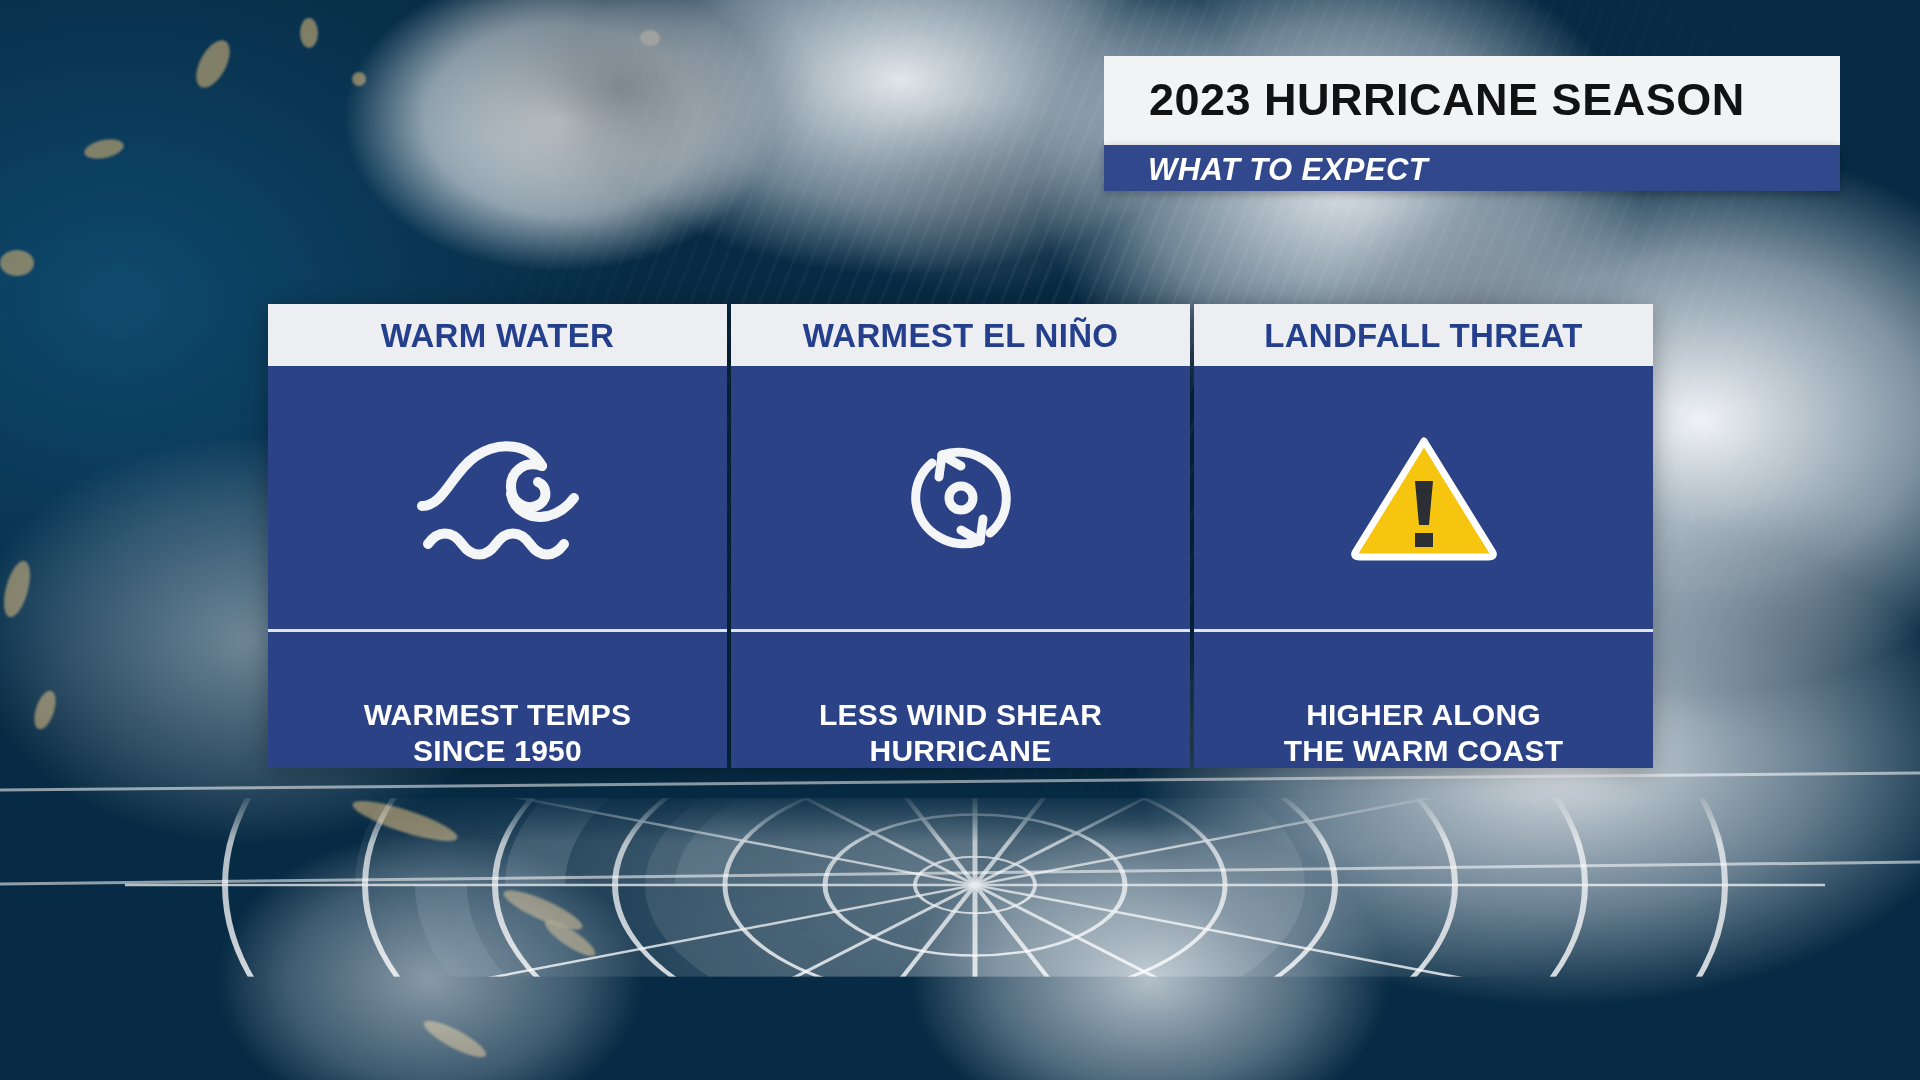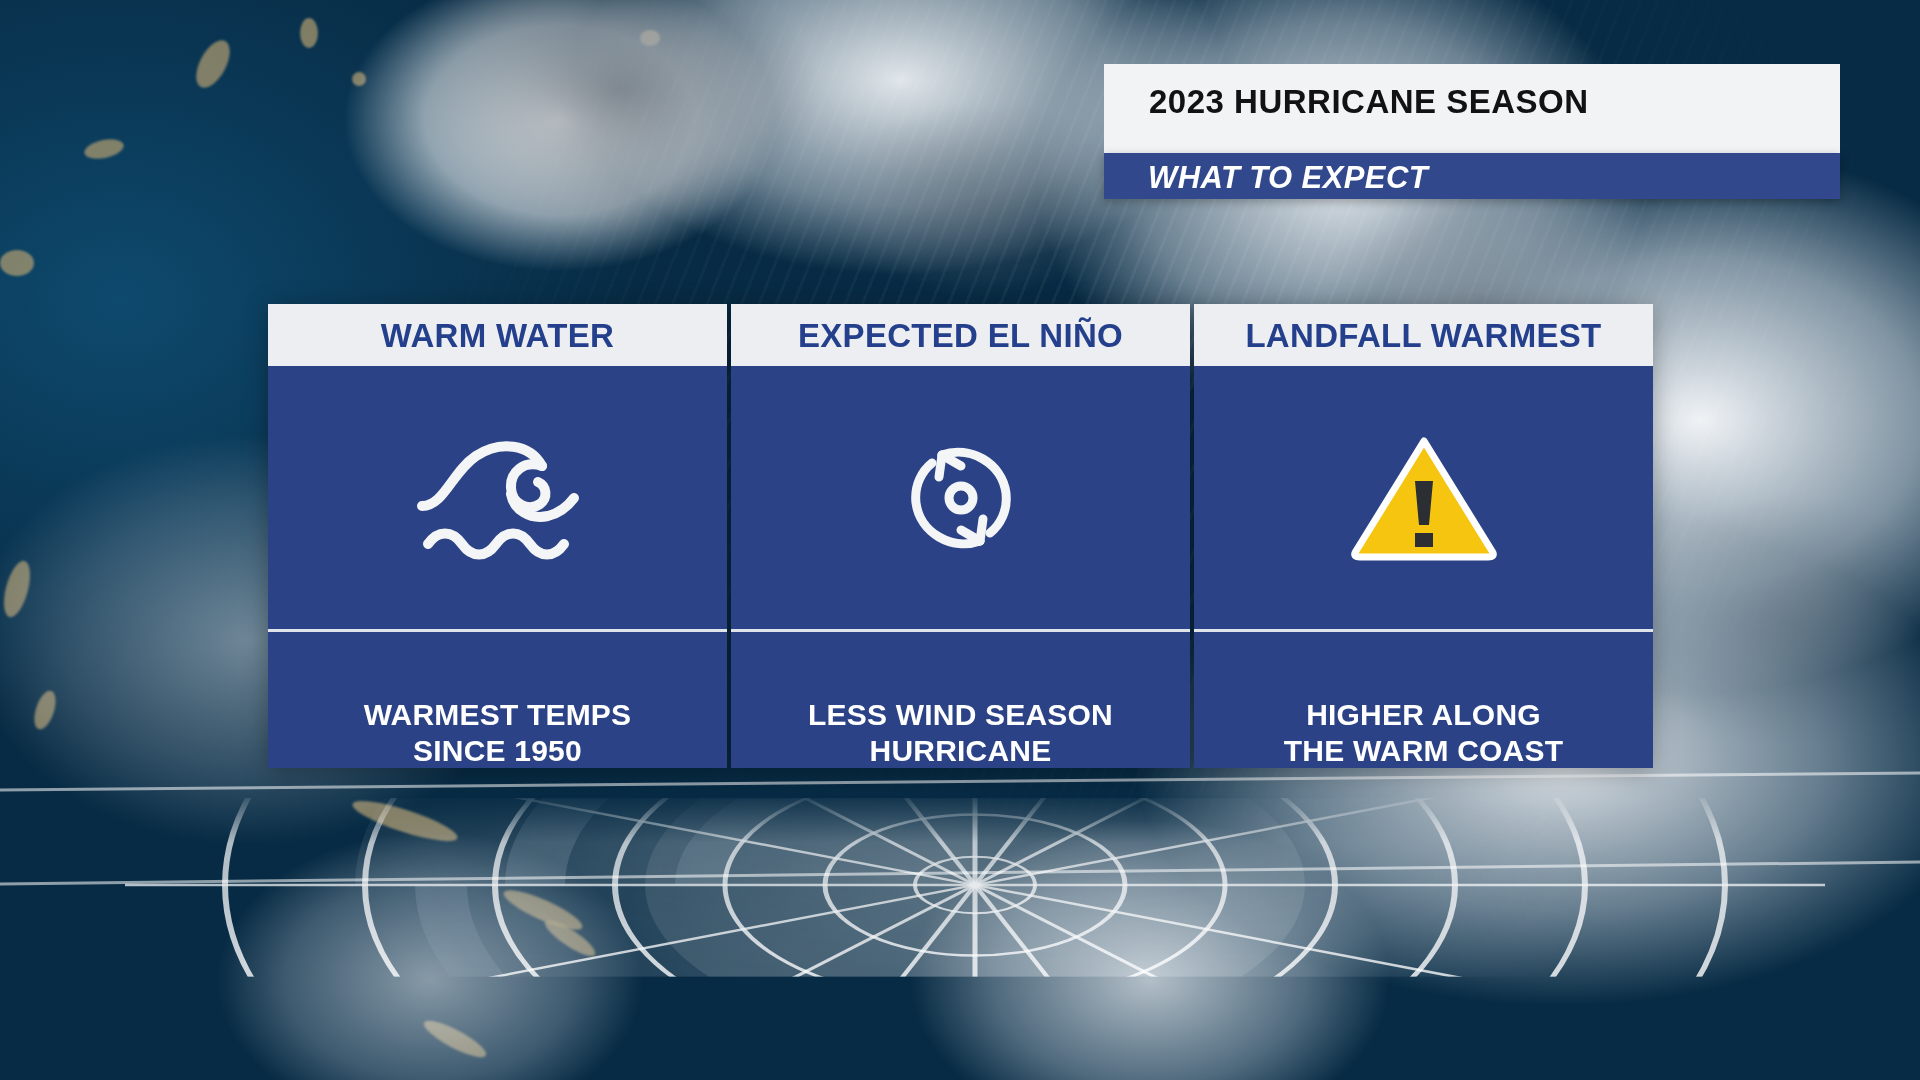--- a/index.html
+++ b/index.html
@@ -89,29 +89,28 @@
   
   #title-block {
     position: absolute;
     left: 1104px;
     top: 56px;
     width: 736px;
   }
   #title-main {
     background: #f2f3f5;
     color: #121212;
-    font-size: 33px;
+    font-size: 45px;
     font-weight: 700;
     letter-spacing: .5px;
     line-height: 1;
     padding: 21px 0 24px 45px;
     box-sizing: border-box;
     height: 89px;
     white-space: nowrap;
-    margin-top: 8px;
   }
   #title-sub {
     background: #31488d;
     color: #ffffff;
     font-size: 31px;
     font-weight: 700;
     letter-spacing: .4px;
     line-height: 1;
     height: 46px;
     padding: 9px 0 0 44px;
@@ -295,49 +294,49 @@
       <div class="card-caption">
         <div class="card-caption-text">
           <div>WARMEST TEMPS</div>
           <div>SINCE 1950</div>
         </div>
       </div>
     </div>
 
     <div class="card">
       <div class="card-header">
-        <span class="card-header-label">EXPECTED EL NIÑO</span>
+        <span class="card-header-label">WARMEST EL NIÑO</span>
       </div>
       <div class="card-icon">
         <svg class="icon-svg" width="126" height="126" viewBox="0 0 126 126">
           <g fill="none" stroke="#f4f5f7" stroke-width="9" stroke-linecap="round">
 
             <circle cx="63" cy="63" r="12"></circle>
 
             <path d="M44 20 C72 10 104 28 108 58 C110 76 102 90 92 98"></path>
             <path d="M44 20 L63 31"></path>
             <path d="M44 20 L41 42"></path>
 
             <path d="M82 106 C54 116 22 98 18 68 C16 50 24 36 34 28"></path>
             <path d="M82 106 L63 95"></path>
             <path d="M82 106 L85 84"></path>
           </g>
         </svg>
       </div>
       <div class="card-caption">
         <div class="card-caption-text">
-          <div>LESS WIND SEASON</div>
+          <div>LESS WIND SHEAR</div>
           <div>HURRICANE</div>
         </div>
       </div>
     </div>
 
     <div class="card">
       <div class="card-header">
-        <span class="card-header-label">LANDFALL WARMEST</span>
+        <span class="card-header-label">LANDFALL THREAT</span>
       </div>
       <div class="card-icon">
         <svg class="icon-svg" width="148" height="130" viewBox="0 0 148 130">
           <path d="M74 8 L142 118 Q146 124 138 124 L10 124 Q2 124 6 118 Z" fill="#f6c50f" stroke="#ffffff" stroke-width="7" stroke-linejoin="round"></path>
           <path d="M65 48 L83 48 L79 92 L69 92 Z" fill="#2b2f33"></path>
           <rect x="65" y="100" width="18" height="14" fill="#2b2f33"></rect>
         </svg>
       </div>
       <div class="card-caption">
         <div class="card-caption-text">

